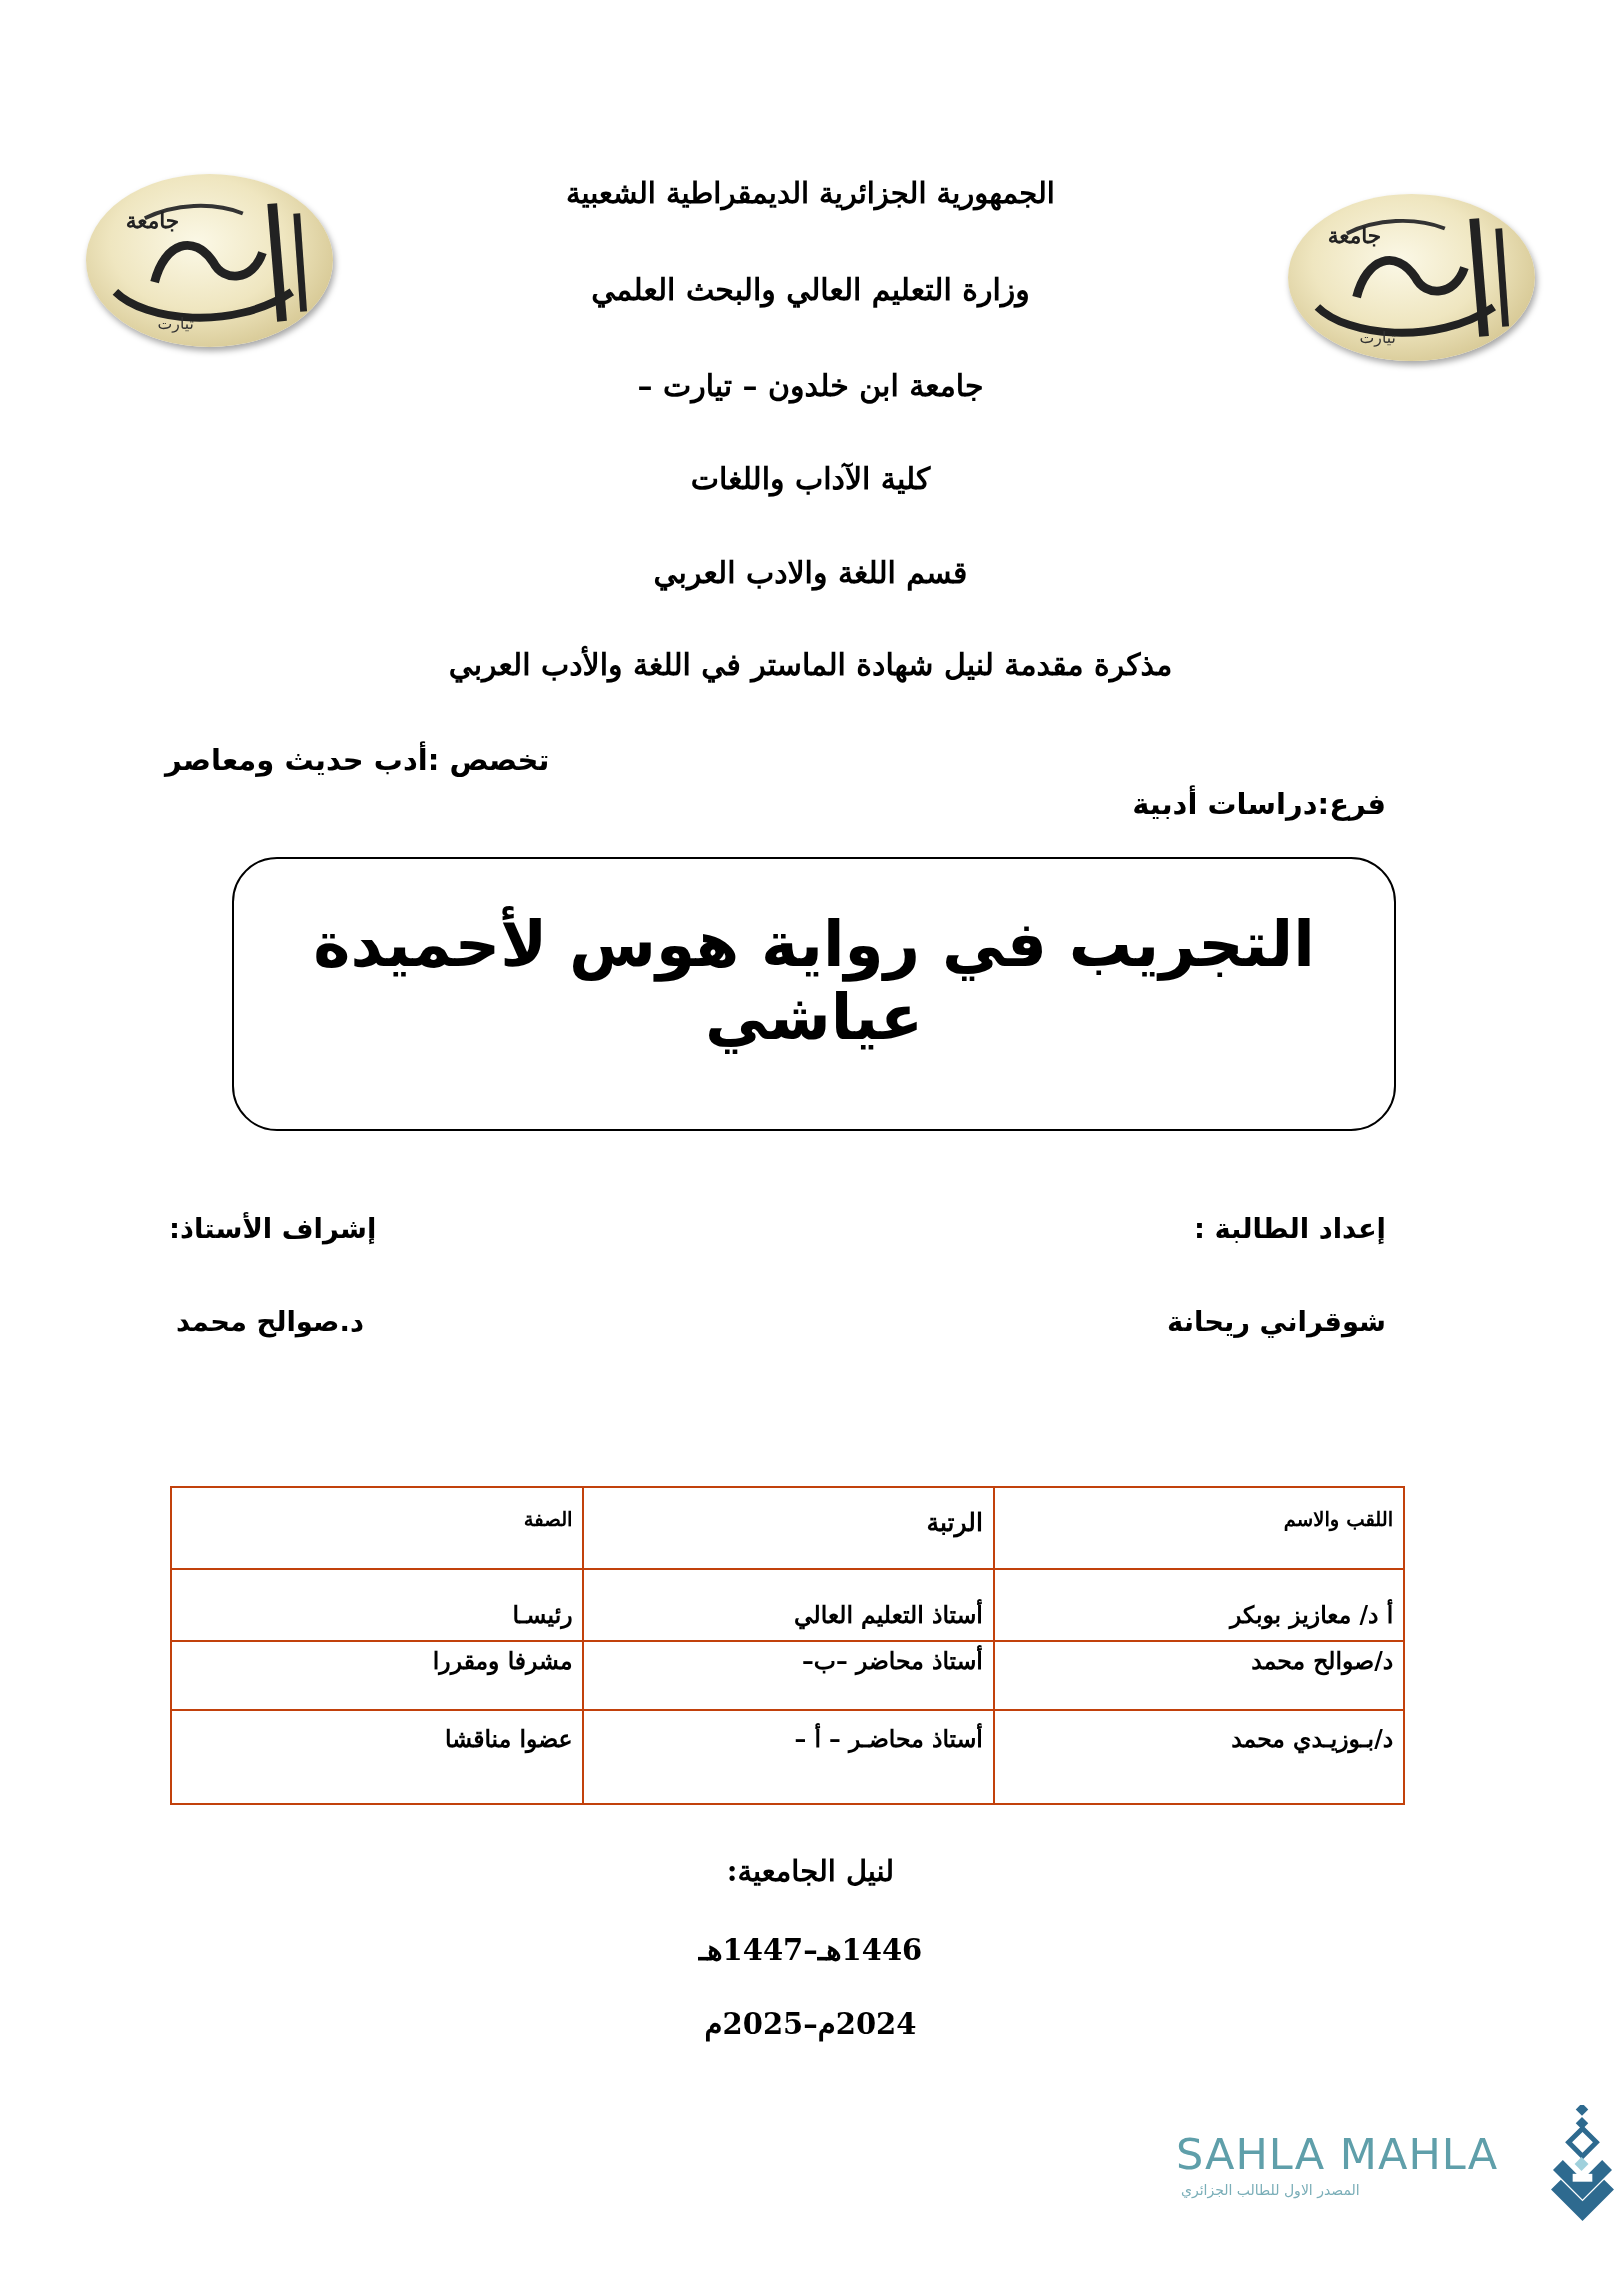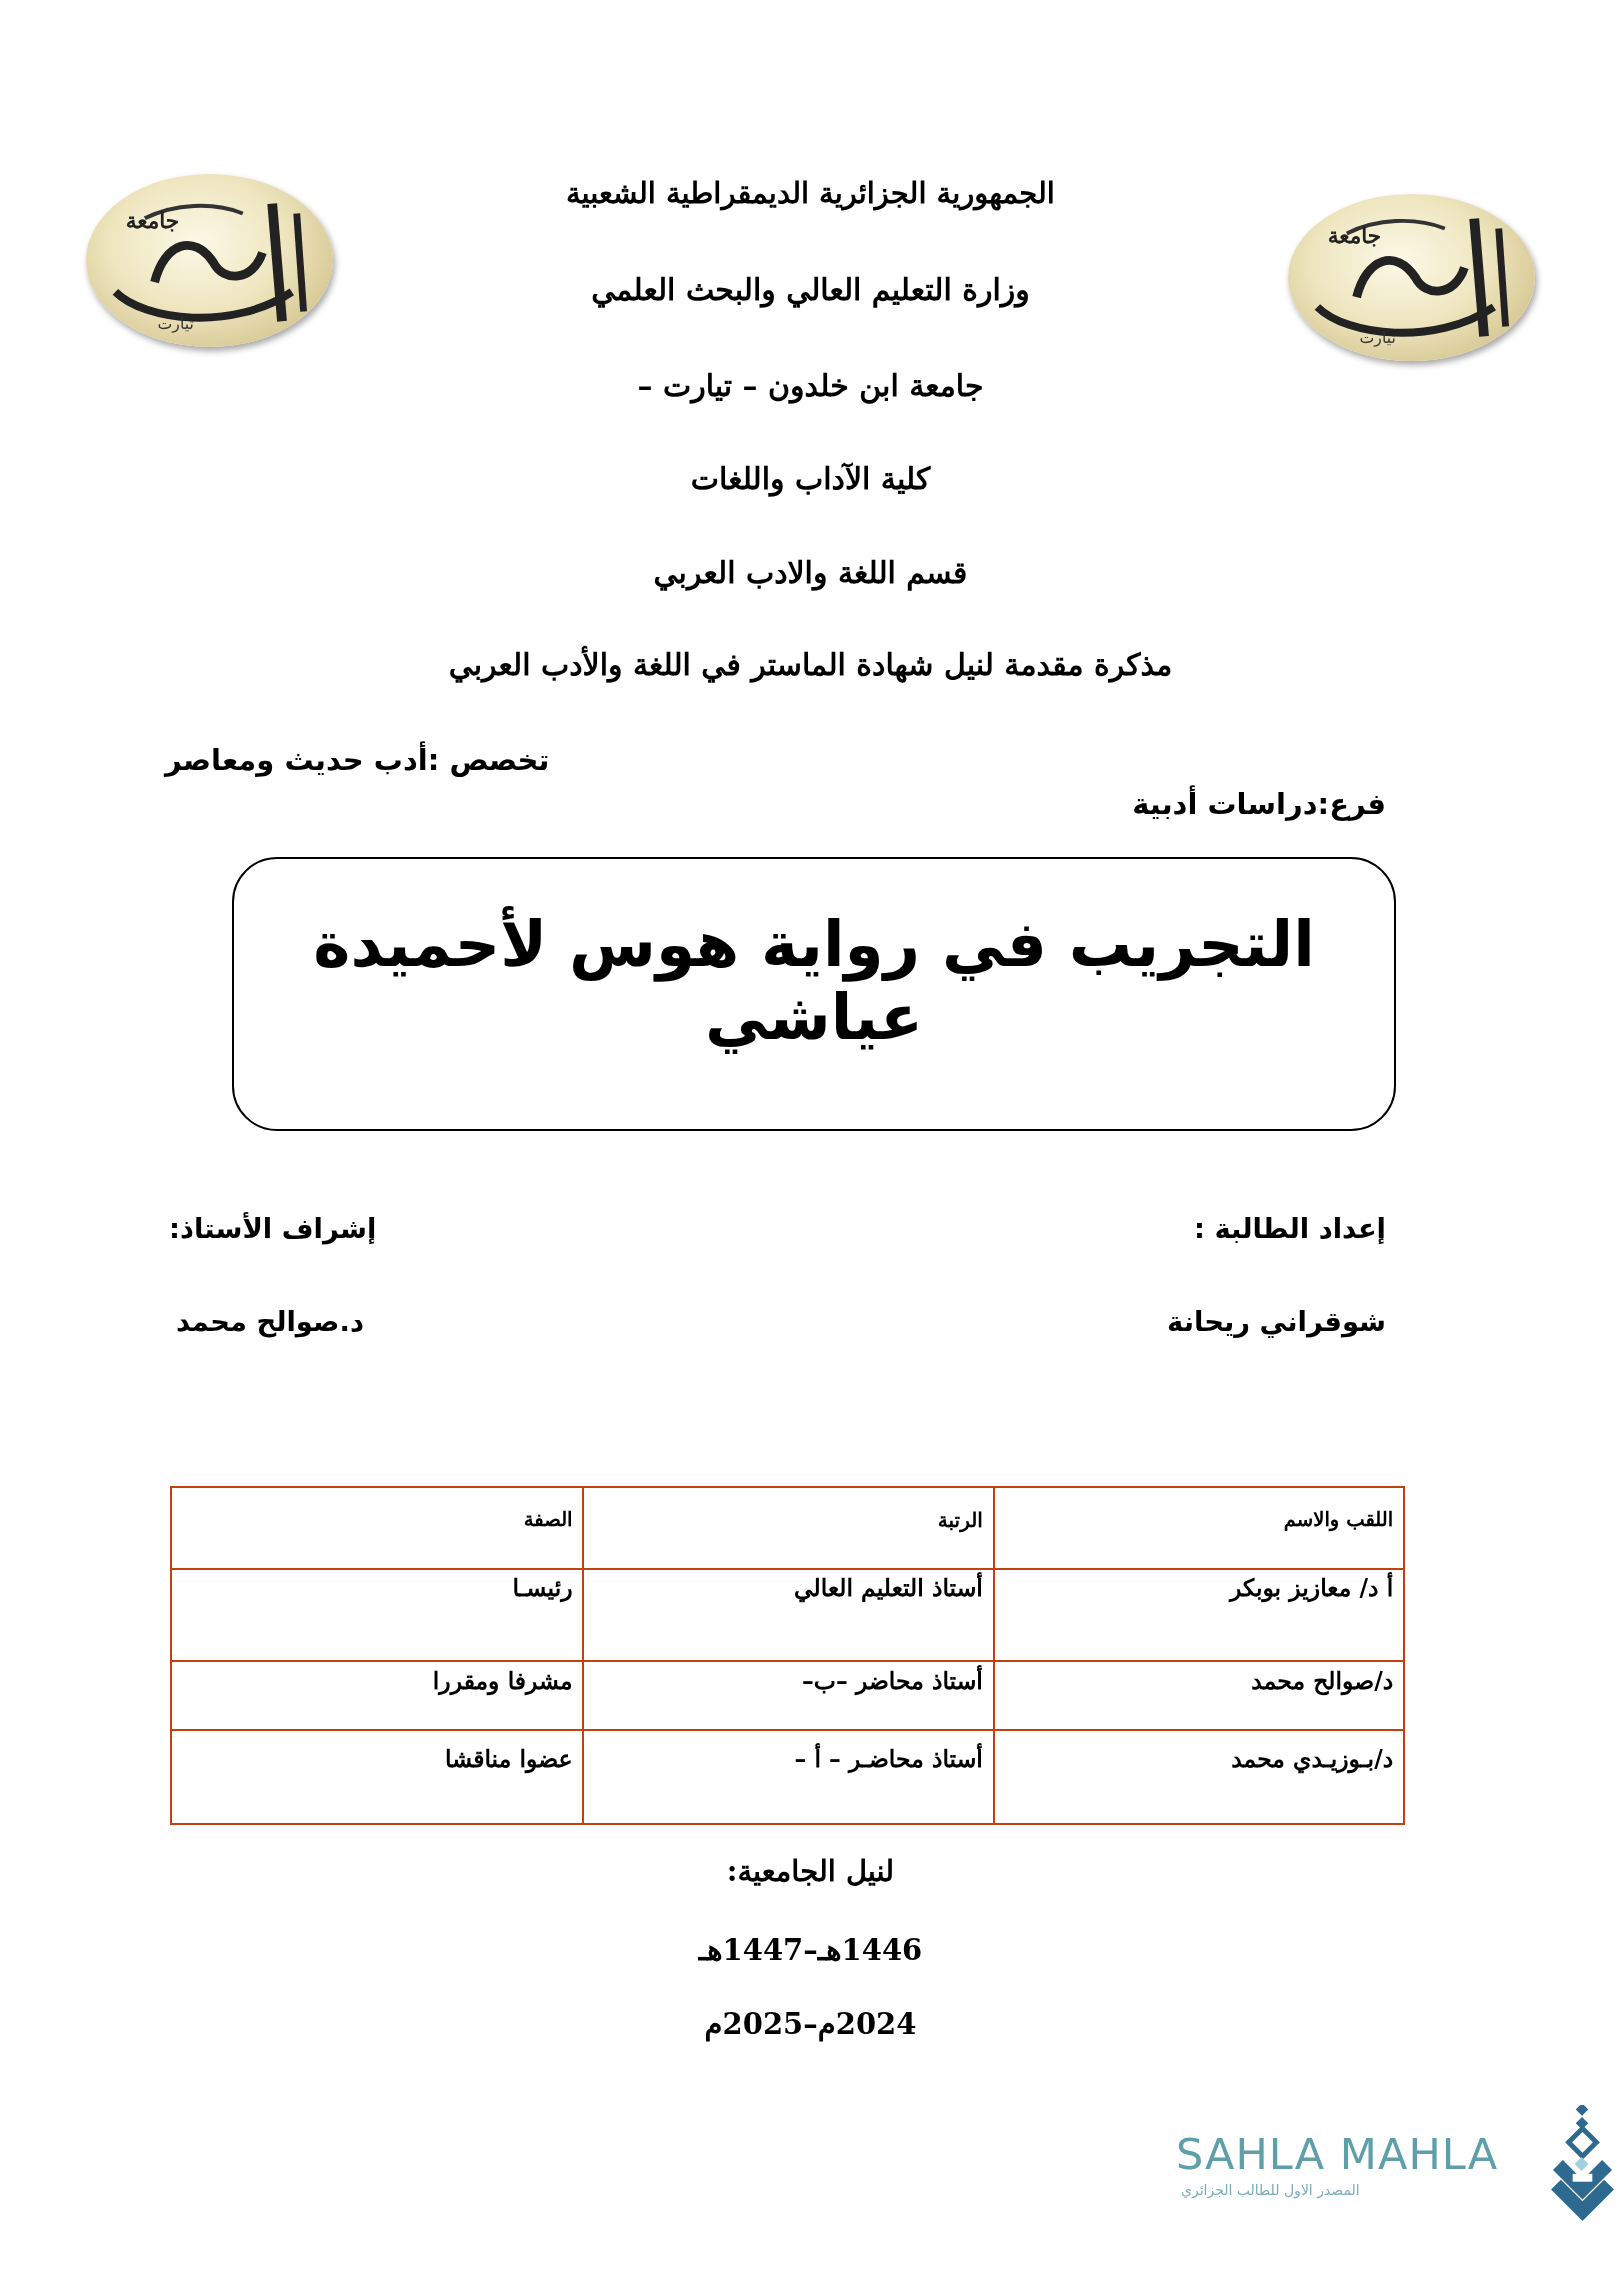--- a/index.html
+++ b/index.html
@@ -77,21 +77,21 @@
     .jury td {
       border: 2px solid #c2410c;
       padding: 0 9.8px;
       vertical-align: top;
       font-weight: bold;
       font-size: 23.5px;
       text-align: right;
       white-space: nowrap;
     }
     .jury tr.r0 td { height: 82px; padding-top: 19.6px; box-sizing: border-box; }
-    .jury tr.r1 td { height: 92px; padding-top: 4px; box-sizing: border-box; }
+    .jury tr.r1 td { height: 72px; padding-top: 31px; box-sizing: border-box; }
     .jury tr.r2 td { height: 69px; padding-top: 5px; box-sizing: border-box; }
     .jury tr.r3 td { height: 94px; padding-top: 13.7px; box-sizing: border-box; }
     .jury td.c-name { width: 410px; text-align: right; }
     .jury td.c-rank { width: 410px; }
     .jury td.c-role { width: 412px; }
 
     
     .wm-text {
       position: absolute;
       left: 1176px;
@@ -163,21 +163,21 @@
 
 <div class="abs ar" style="top:1213px; right:235px; font-size:27.4px; font-family:'DejaVu Sans','Liberation Sans',sans-serif;">إعداد الطالبة :</div>
 <div class="abs ar" style="top:1213px; left:169px; font-size:27.4px; font-family:'DejaVu Sans','Liberation Sans',sans-serif;">إشراف الأستاذ:</div>
 <div class="abs ar" style="top:1306px; right:235px; font-size:27.4px; font-family:'DejaVu Sans','Liberation Sans',sans-serif;">شوقراني ريحانة</div>
 <div class="abs ar" style="top:1306px; left:176px; font-size:27.4px; font-family:'DejaVu Sans','Liberation Sans',sans-serif;">د.صوالح محمد</div>
 
 <table class="jury">
   <tbody>
       <tr class="r0">
     <td class="c-name" style="font-size:19.6px;">اللقب والاسم</td>
-    <td class="c-rank" style="font-size:20px;">الرتبة</td>
+    <td class="c-rank" style="font-size:25px;">الرتبة</td>
     <td class="c-role" style="font-size:19.6px;">الصفة</td>
   </tr>
   <tr class="r1">
     <td class="c-name">أ د/ معازيز بوبكر</td>
     <td class="c-rank">أستاذ التعليم العالي</td>
     <td class="c-role">رئيسـا</td>
   </tr>
   <tr class="r2">
     <td class="c-name">د/صوالح محمد</td>
     <td class="c-rank">أستاذ محاضر –ب–</td>

